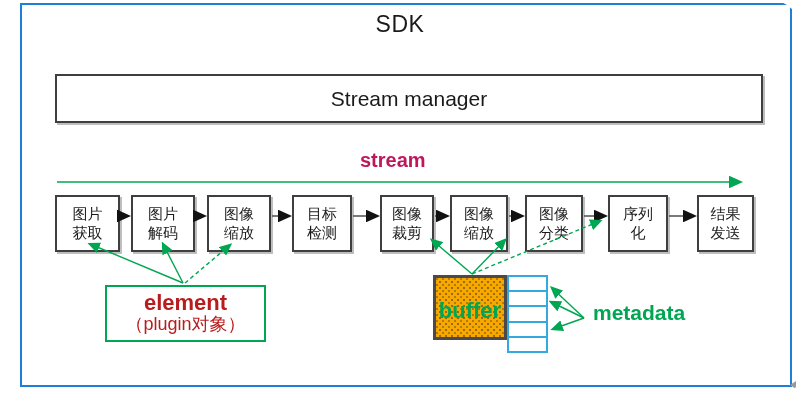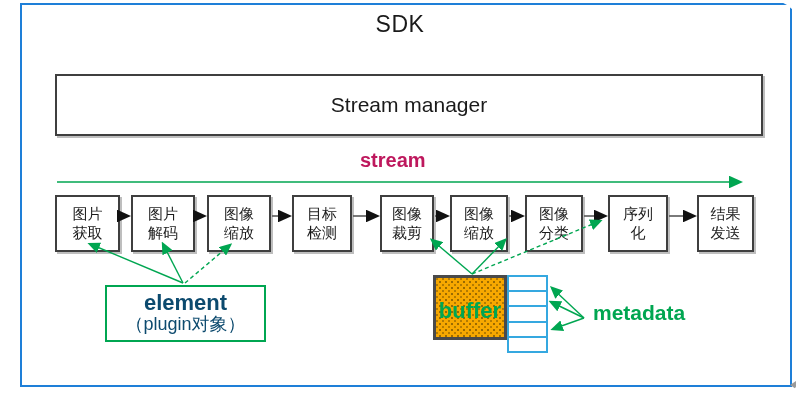--- a/index.html
+++ b/index.html
@@ -2,37 +2,37 @@
 <html><head>
 <meta charset="utf-8">
 <style>
   html,body{margin:0;padding:0;background:#fff;}
   .page{position:relative;width:801px;height:401px;background:#fff;overflow:hidden;
         font-family:"Liberation Sans","DejaVu Sans",sans-serif;border-radius:31px;}
   .frame{position:absolute;left:20px;top:3px;width:772px;height:384px;
          border:2px solid #1e7fd8;background:#fff;box-sizing:border-box;}
   .sdk-title{position:absolute;left:340px;top:11px;width:120px;text-align:center;
              font-size:23px;font-weight:500;color:#1a1a1a;letter-spacing:.5px;}
-  .stream-manager{position:absolute;left:55px;top:74px;width:708px;height:62px;
+  .stream-manager{position:absolute;left:55px;top:74px;width:708px;height:49px;
                   border:2px solid #3f3f3f;background:#fff;box-sizing:border-box;
                   display:flex;align-items:center;justify-content:center;
                   font-size:21px;color:#1a1a1a;box-shadow:2px 2px 0 rgba(110,110,110,.45);}
   .stream-label{position:absolute;left:360px;top:149px;width:100px;text-align:left;
                 font-size:20px;font-weight:700;color:#be185d;}
   .stage{position:absolute;top:195px;height:57px;border:2px solid #3f3f3f;background:#fff;
          box-sizing:border-box;display:flex;align-items:center;justify-content:center;
          text-align:center;font-size:15px;line-height:1.25;color:#1a1a1a;
          white-space:pre-line;box-shadow:2px 2px 0 rgba(110,110,110,.45);}
   .s0{left:55px;width:65px;} .s1{left:131px;width:64px;} .s2{left:207px;width:64px;}
   .s3{left:292px;width:60px;} .s4{left:380px;width:54px;} .s5{left:450px;width:58px;}
   .s6{left:525px;width:58px;} .s7{left:608px;width:60px;} .s8{left:697px;width:57px;}
   .element-box{position:absolute;left:105px;top:285px;width:161px;height:57px;
                border:2px solid #00a651;background:#fff;box-sizing:border-box;
                display:flex;flex-direction:column;align-items:center;justify-content:center;
-               color:#0c4a6e;}
+               color:#b91c1c;}
   .element-box .l1{font-size:22px;font-weight:600;line-height:1.05;}
   .element-box .l2{font-size:18px;font-weight:500;line-height:1.2;}
   .buffer-box{position:absolute;left:433px;top:275px;width:74px;height:65px;
               border:3px solid #4a4a4a;box-sizing:border-box;
               background-color:#f7a800;
               background-image:radial-gradient(circle,rgba(80,55,0,.55) 1px,transparent 1.3px),
                                radial-gradient(circle,rgba(80,55,0,.40) 1px,transparent 1.3px);
               background-size:6px 6px,6px 6px;background-position:1px 1px,4px 4px;
               display:flex;align-items:center;justify-content:center;}
   .buffer-box .txt{font-size:22px;font-weight:700;color:#00a651;margin-top:6px;}

